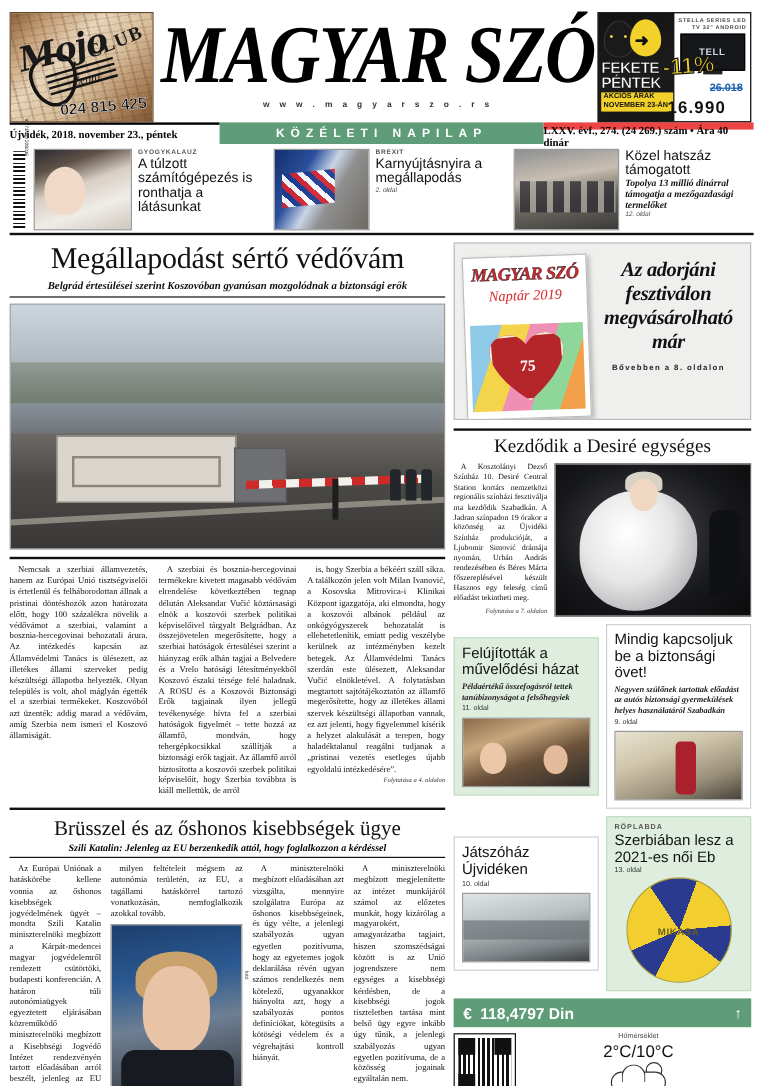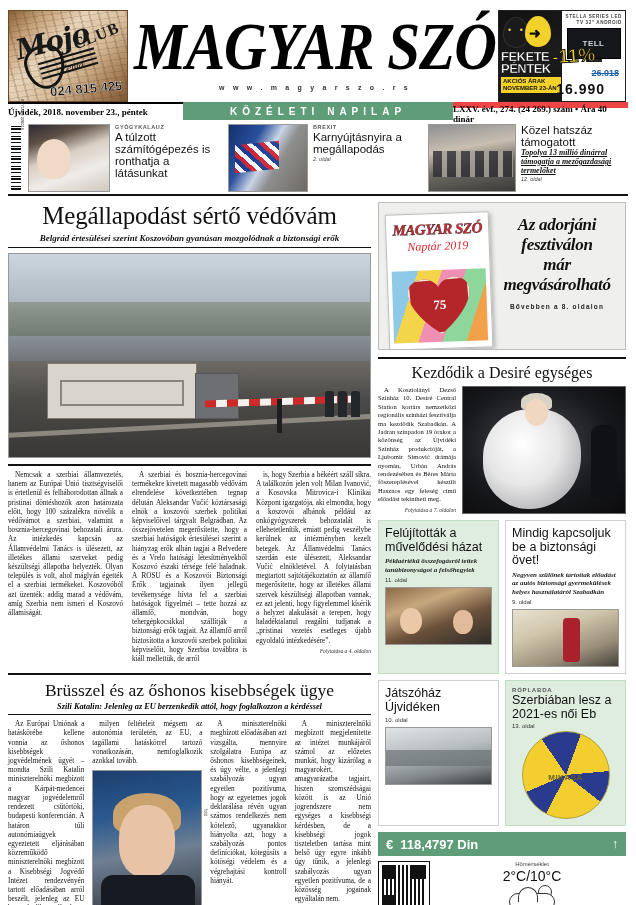--- a/index.html
+++ b/index.html
@@ -127,21 +127,21 @@
   .t1 .t-img::after{content:"";position:absolute;left:8px;top:14px;width:34px;height:40px;border-radius:50% 50% 45% 45%;background:#f0d9c6;}
   .t2 .t-img { width:80px; background:linear-gradient(120deg,#13306e 0%, #2a4f9c 30%, #c9d4e6 48%, #8f8f8f 62%, #6e6a63 100%); position:relative;}
   .t2 .t-img::after{content:"";position:absolute;left:6px;top:18px;width:44px;height:28px;
       background:repeating-linear-gradient(45deg,#d8222f 0 4px,#fff 4px 8px,#1b3a93 8px 12px);opacity:.92;transform:skewY(-6deg);}
   .t3 .t-img { width:88px; background:linear-gradient(170deg,#8d8f92 0%,#c9bfb2 35%,#6d6a63 62%,#3b3a38 100%); position:relative;}
   .t3 .t-img::after{content:"";position:absolute;left:4px;top:26px;width:80px;height:26px;
       background:repeating-linear-gradient(90deg,#2e2e34 0 9px,#a7a29a 9px 14px);opacity:.8;}
   .t-txt { flex:1 1 auto; min-width:0; overflow:hidden; }
   .t-kicker { font-size:5.5px; letter-spacing:.6px; color:#555; text-transform:uppercase; font-weight:bold; margin-bottom:1px;}
   .t-head { font-size:11.5px; line-height:12px; color:#111; font-weight:400; }
-  .t-head.serif-it { font-family:"Liberation Serif", serif; font-style:italic; font-weight:bold; font-size:8px; line-height:9px;text-decoration:underline; }
+  .t-head.serif-it { font-family:"Liberation Serif", serif; font-style:italic; font-weight:bold; font-size:8px; line-height:9px; }
   .t-page { font-size:5.5px; color:#444; margin-top:1px; font-style:italic;}
 
   
   .body-grid { display:flex; gap:7px; margin-top:6px; }
   .col-main { width:363px; flex:0 0 363px; }
   .col-side { width:248px; flex:0 0 248px; }
 
   
   .lead-head {
     font-family:"Liberation Serif", serif; font-size:25px; line-height:28px; color:#111;
@@ -219,21 +219,21 @@
                  font-size:6.6px; line-height:8.4px; text-align:justify; color:#111; }
   .desire-text p { text-indent:6px; }
   .desire-img { flex:1 1 auto; height:128px; border:1px solid #666; position:relative; overflow:hidden;
                 background:radial-gradient(ellipse at 45% 45%, #4a4a4e 0%, #17181b 60%, #0a0a0c 100%); }
   .di-dress { position:absolute; left:20px; top:22px; width:98px; height:100px; border-radius:48% 42% 52% 46%;
               background:radial-gradient(ellipse at 40% 35%, #ffffff 0%, #e6e6e6 45%, #b9b9bc 75%, #8d8d92 100%); }
   .di-head { position:absolute; left:62px; top:12px; width:23px; height:27px; border-radius:50%; background:#f0d7c2;}
   .di-hair { position:absolute; left:58px; top:6px; width:31px; height:17px; border-radius:50% 50% 20% 20%; background:#d9d3c6;}
   .di-person { position:absolute; right:8px; top:38px; width:26px; height:72px; background:#101114; border-radius:9px 9px 0 0;}
 
-  .side-row { display:flex; gap:6px; margin-top:6px; }
+  .side-row { display:flex; gap:6px; margin-top:6px;align-items:center; }
   .card { flex:1 1 0; border:1px solid #cfcfcf; padding:6px 6px 6px 6px; }
   .card.green { background:#dfeddf; border-color:#c3ddc3; }
   .card.white { background:#fff; }
   .card-head { font-size:12.5px; line-height:13.5px; color:#111; }
   .card-sub { font-family:"Liberation Serif", serif; font-style:italic; font-weight:bold;
               font-size:7px; line-height:8.6px; color:#222; margin-top:3px; }
   .card-page { font-size:6px; color:#333; margin-top:3px; }
   .card-img { margin-top:4px; height:58px; border:1px solid #999; position:relative; overflow:hidden; }
   .ci-a { background:linear-gradient(160deg,#8a6a48 0%, #c7a87e 30%, #6b513a 60%, #2d2b28 100%); }
   .ci-a::after{content:"";position:absolute;left:14px;top:20px;width:22px;height:26px;border-radius:48%;background:#eac8a8;}
@@ -465,22 +465,22 @@
           <div class="nc-logo">MAGYAR SZÓ</div>
           <div class="nc-sub">Naptár 2019</div>
           <div class="nc-art">
             <div class="nc-heart"></div>
             <div class="nc-75">75</div>
           </div>
         </div>
         <div class="naptar-txt">
           <div class="nt-script">Az adorjáni</div>
           <div class="nt-script">fesztiválon</div>
+          <div class="nt-script">megvásárolható</div>
           <div class="nt-script">már</div>
-          <div class="nt-script">megvásárolható</div>
           <div class="nt-more">Bővebben a 8. oldalon</div>
         </div>
       </div>
 
       <div>
         <div class="side-head">Kezdődik a Desiré egységes</div>
         <div class="desire-wrap">
           <div class="desire-text">
             <p>A Kosztolányi Dezső Színház 10. Desiré Central Station kortárs nemzetközi regionális színházi fesztiválja ma kezdődik Szabadkán. A Jadran színpadon 19 órakor a közönség az Újvidéki Színház produkcióját, a Ljubomir Simović drámája nyomán, Urbán András rendezésében és Béres Márta főszereplésével készült Hasznos egy feleség című előadást tekintheti meg.</p>
             <div class="contin">Folytatása a 7. oldalon</div>

